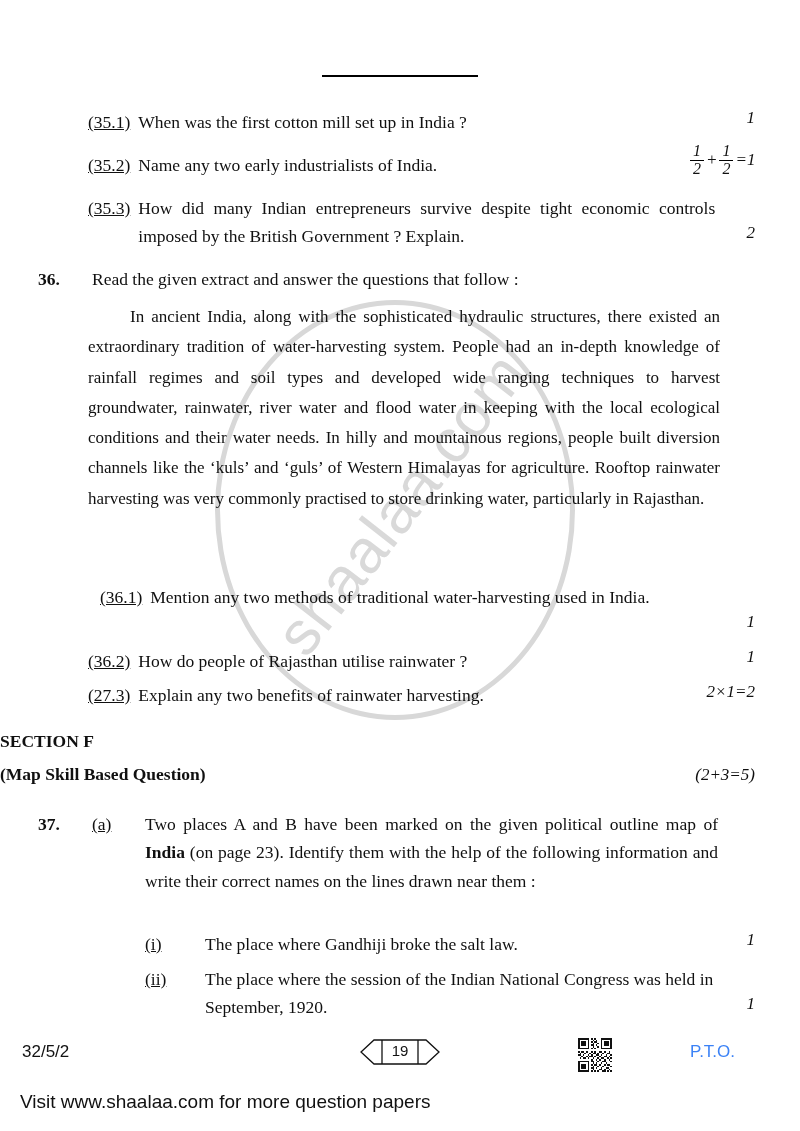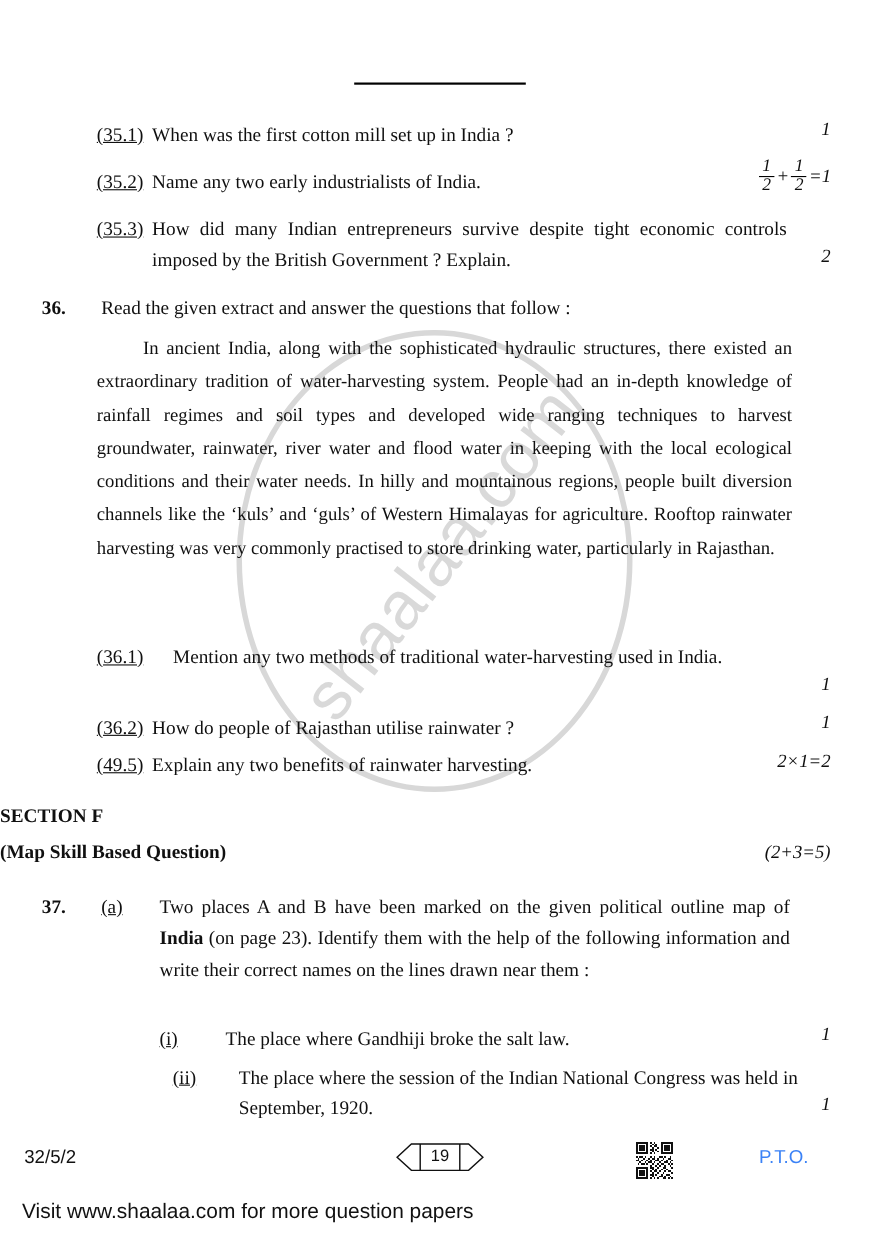--- a/index.html
+++ b/index.html
@@ -244,55 +244,55 @@
 
     <div class="qrow" style="left:38px; top:265px; width:700px;">
       <div class="qnum" style="width:54px;">36.</div>
       <div class="qbody nojust" style="width:600px;">Read the given extract and answer the questions that follow :</div>
     </div>
 
     <div class="para" style="left:88px; top:302px; width:632px;">
       <span class="first">In ancient India, along with the sophisticated hydraulic structures, there existed an extraordinary tradition of water-harvesting system. People had an in-depth knowledge of rainfall regimes and soil types and developed wide ranging techniques to harvest groundwater, rainwater, river water and flood water in keeping with the local ecological conditions and their water needs. In hilly and mountainous regions, people built diversion channels like the ‘kuls’ and ‘guls’ of Western Himalayas for agriculture. Rooftop rainwater harvesting was very commonly practised to store drinking water, particularly in Rajasthan.</span>
     </div>
 
-    <div class="qrow" style="left:88px; top:583px; width:640px;gap:19px;">
+    <div class="qrow" style="left:100px; top:583px; width:640px;">
       <div class="qlabel">(36.1)</div>
       <div class="qbody" style="width:570px; padding-left:8px;">Mention any two methods of traditional water-harvesting used in India.</div>
     </div>
     <div class="marks" style="top:612px;">1</div>
 
     <div class="qrow" style="left:88px; top:647px; width:640px;">
       <div class="qlabel">(36.2)</div>
       <div class="qbody nojust" style="width:560px; padding-left:8px;">How do people of Rajasthan utilise rainwater ?</div>
     </div>
     <div class="marks" style="top:647px;">1</div>
 
     <div class="qrow" style="left:88px; top:681px; width:640px;">
-      <div class="qlabel">(49.5)</div>
+      <div class="qlabel">(27.3)</div>
       <div class="qbody nojust" style="width:560px; padding-left:8px;">Explain any two benefits of rainwater harvesting.</div>
     </div>
     <div class="marks wide" style="top:682px;">2×1=2</div>
 
     <div class="centerhead" style="top:731px;">SECTION F</div>
     <div class="centerhead" style="top:764px;">(Map Skill Based Question)</div>
     <div class="marks wide" style="top:765px;">(2+3=5)</div>
 
     <div class="qrow" style="left:38px; top:810px; width:720px;">
       <div class="qnum" style="width:54px;">37.</div>
       <div class="qlabel" style="width:53px;">(a)</div>
       <div class="qbody" style="width:573px;"><span>Two places A and B have been marked on the given political outline map of </span><b class="em">India</b><span> (on page 23). Identify them with the help of the following information and write their correct names on the lines drawn near them :</span></div>
     </div>
 
     <div class="qrow" style="left:145px; top:930px; width:610px;">
       <div class="qlabel" style="width:60px;">(i)</div>
       <div class="qbody nojust" style="width:510px;">The place where Gandhiji broke the salt law.</div>
     </div>
     <div class="marks" style="top:930px;">1</div>
 
-    <div class="qrow" style="left:145px; top:965px; width:630px;margin-left:12px;">
+    <div class="qrow" style="left:145px; top:965px; width:630px;">
       <div class="qlabel" style="width:60px;">(ii)</div>
       <div class="qbody nojust" style="width:515px;">The place where the session of the Indian National Congress was held in September, 1920.</div>
     </div>
     <div class="marks" style="top:994px;">1</div>
 
     <div class="paper-code">32/5/2</div>
 
     <div class="pagebadge">
       <svg width="80" height="26" viewBox="0 0 80 26">
         <polygon points="14,1 66,1 79,13 66,25 14,25 1,13" fill="none" stroke="#111" stroke-width="1.3"></polygon>

